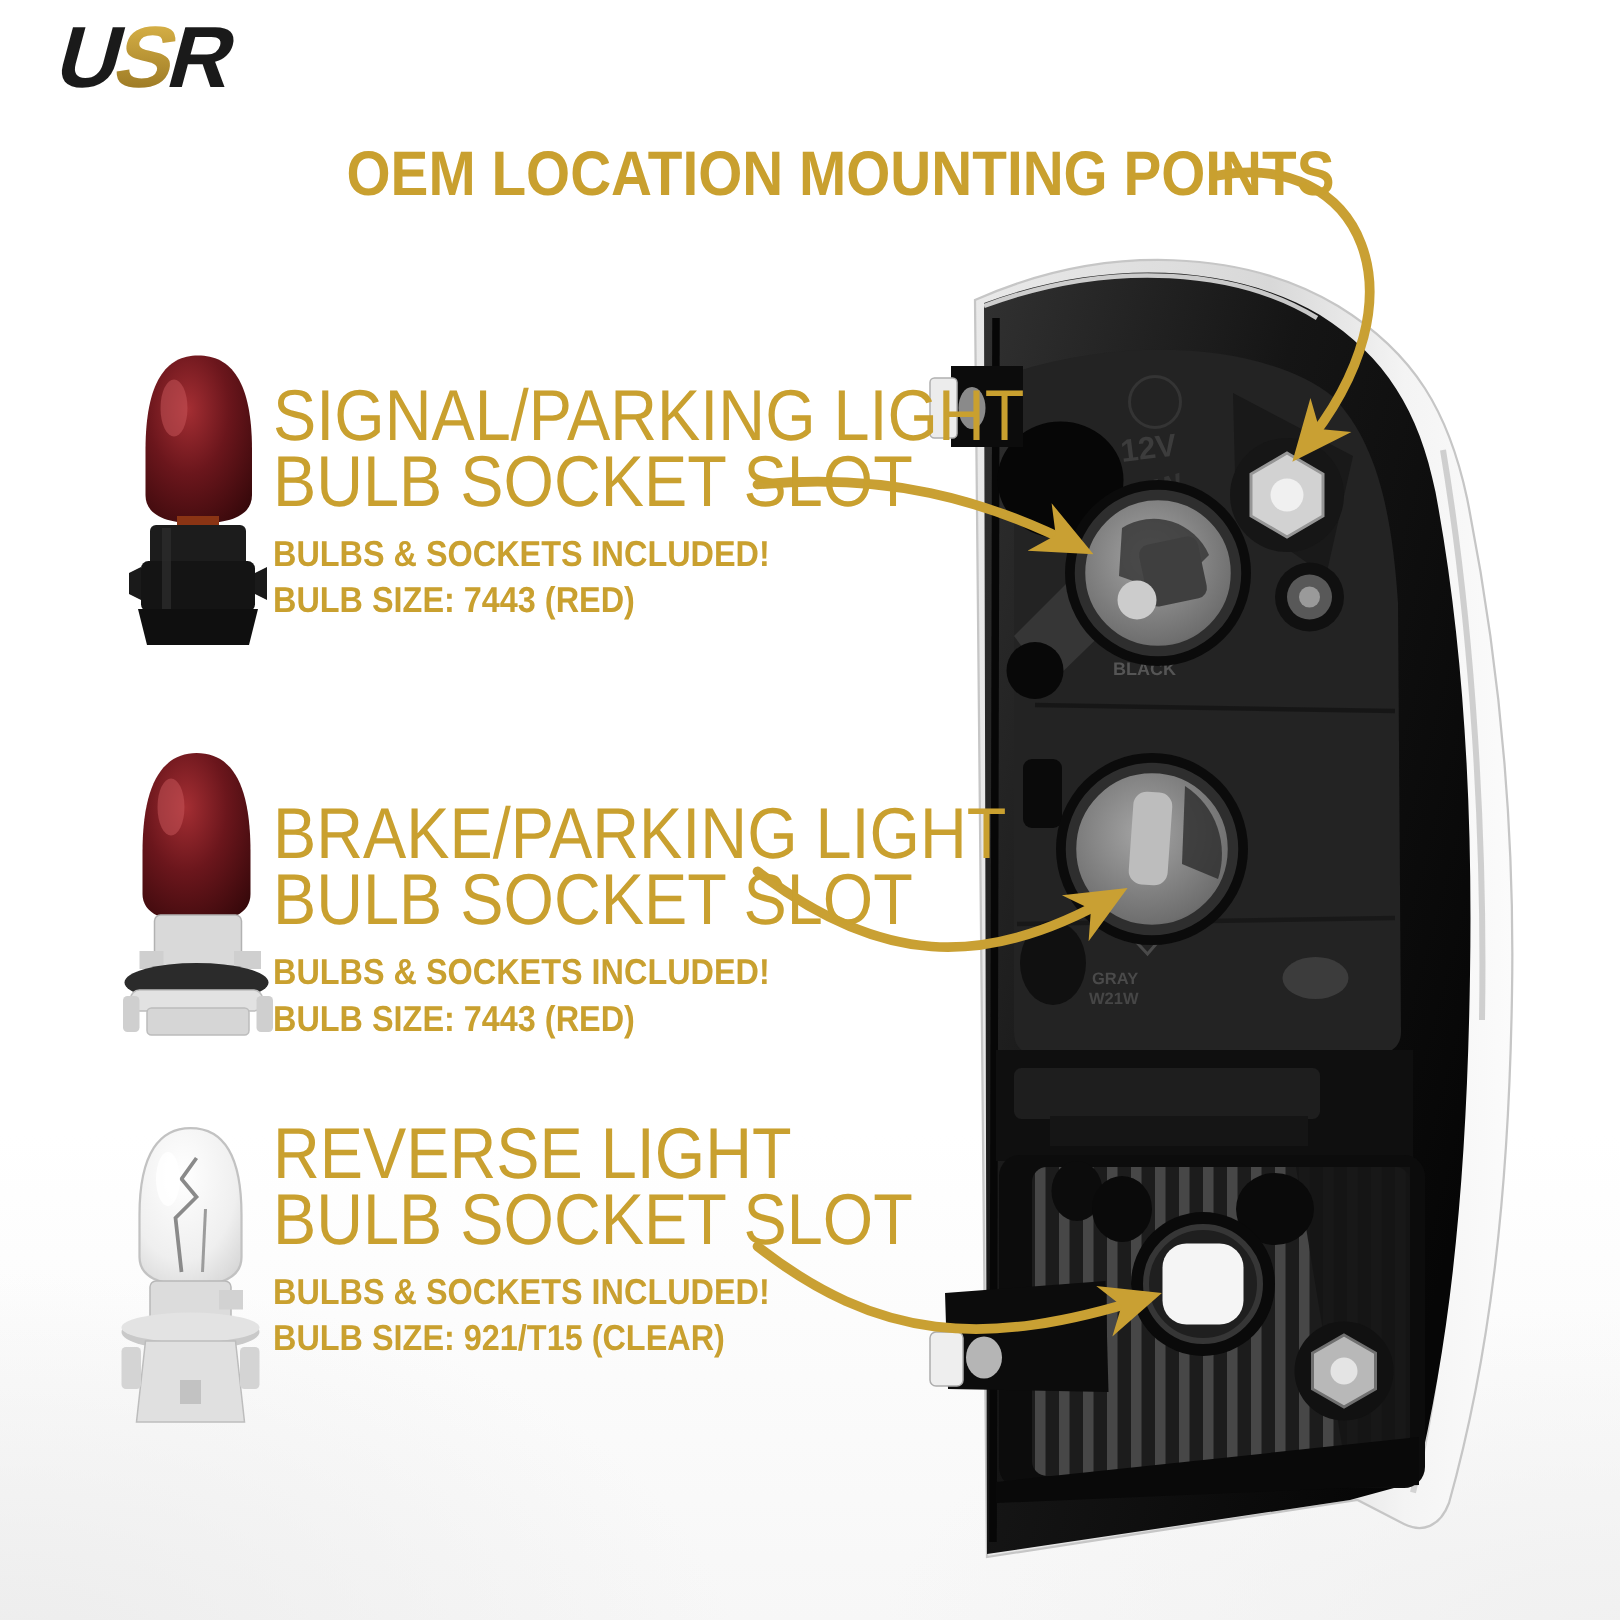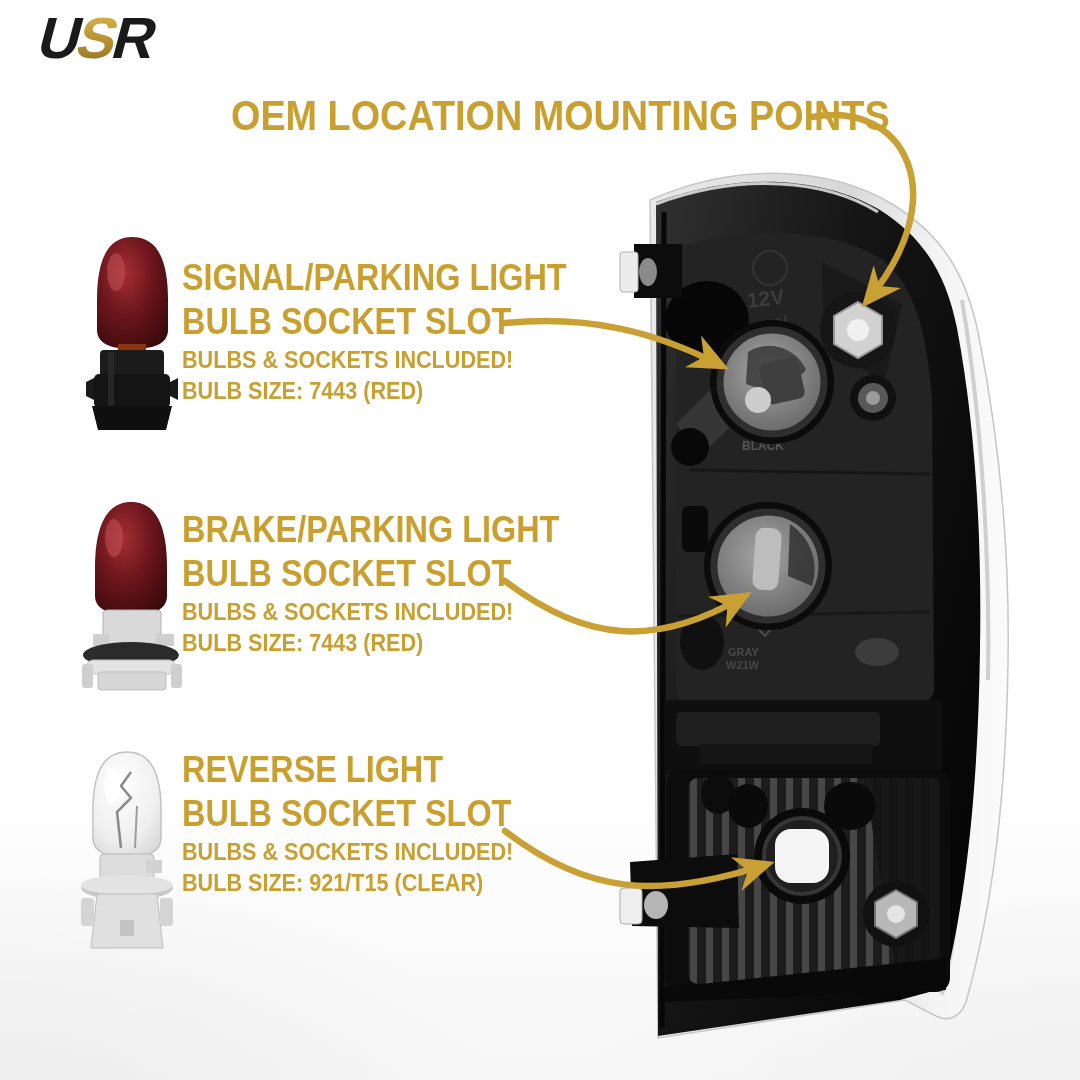--- a/index.html
+++ b/index.html
@@ -11,23 +11,23 @@
       linear-gradient(180deg,#ffffff 0%,#ffffff 70%,#f7f7f7 100%);
     font-family:"Liberation Sans", sans-serif;
   }
   .art{position:absolute;left:0;top:0;}
   .title{
     position:absolute;left:231px;top:94px;
     color:#C9A02F;font-weight:bold;font-size:42px;line-height:44px;white-space:nowrap;
   }
   .cond{display:inline-block;transform:scaleX(.9);transform-origin:0 50%;white-space:nowrap;}
   .callout{position:absolute;left:182px;color:#C9A02F;}
-  .co-head{font-weight:bold;font-size:36px;line-height:44px;}
-  .co-notes{font-weight:bold;font-size:24px;line-height:31px;}
-  .c1{top:256px;} .c2{top:508px;} .c3{top:748px;}
+  .co-head{font-weight:normal;font-size:48px;line-height:44px;}
+  .co-notes{margin-top:10px;font-weight:bold;font-size:24px;line-height:31px;}
+  .c1{top:256px;} .c2{top:535px;} .c3{top:748px;}
 </style>
 </head>
 <body>
 
 <div class="stage">
 
   <svg class="art" width="1080" height="1080" viewBox="0 0 1080 1080">
     <defs>
       <linearGradient id="goldS" x1="0" y1="0" x2="0" y2="1">
         <stop offset="0" stop-color="#E3BC4E"></stop>

